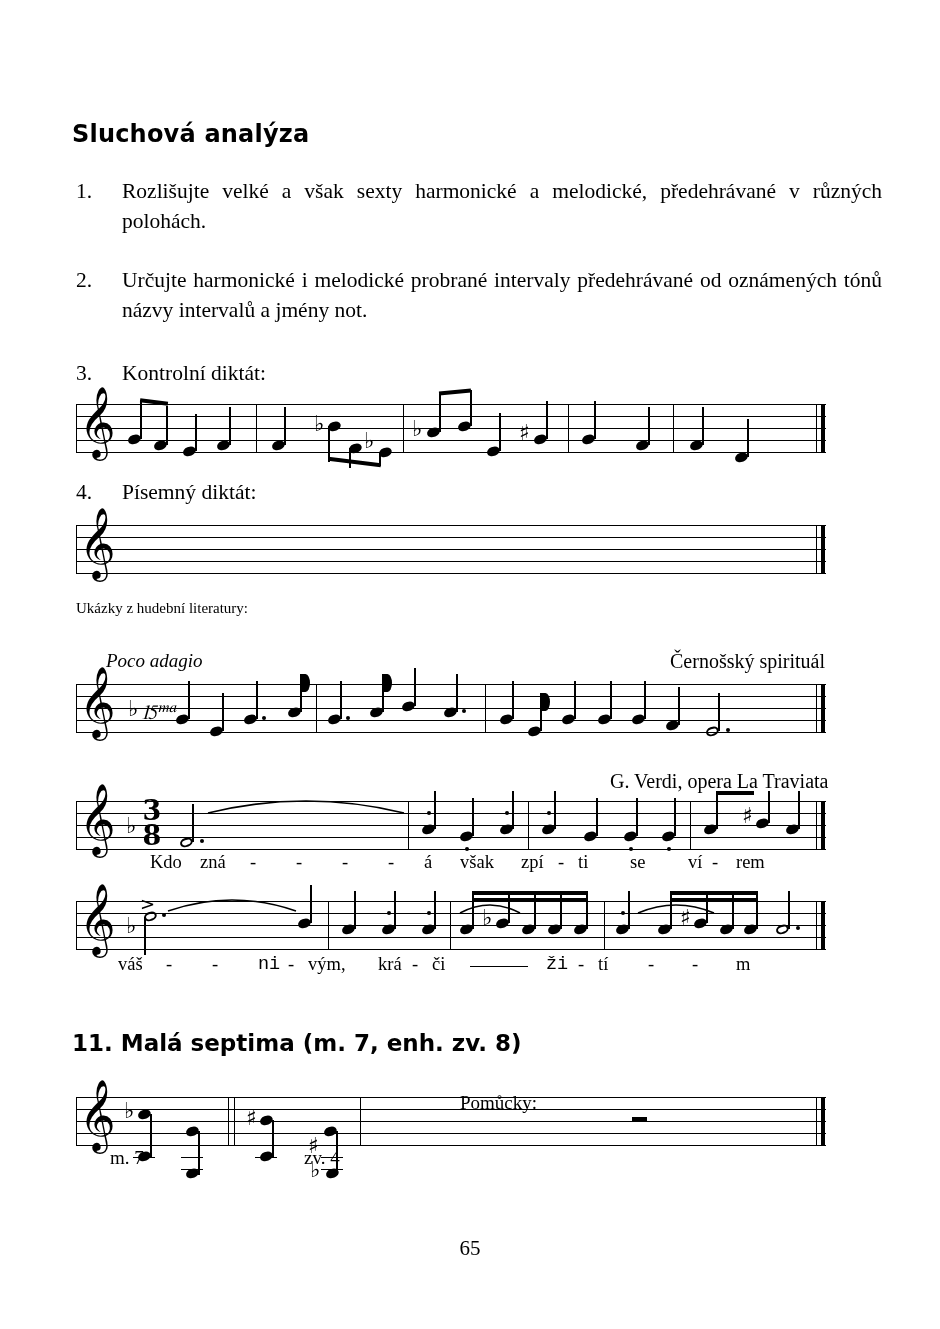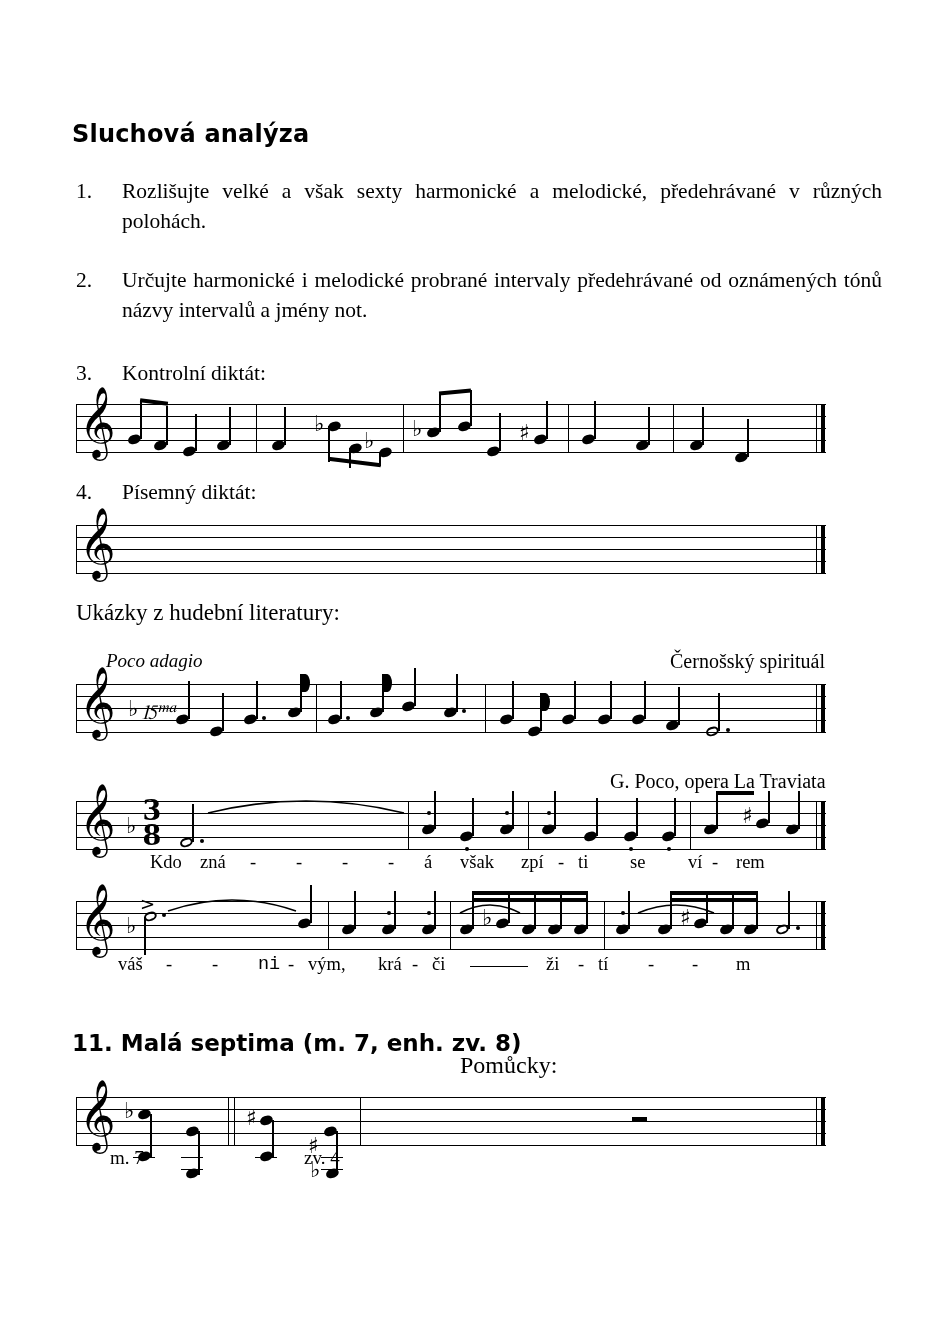--- a/index.html
+++ b/index.html
@@ -43,21 +43,21 @@
     text-align: left;
   }
   .ex .body {
     margin-left: 46px;
     display: block;
     width: 760px;
     text-align: justify;
   }
   .plain {
     position: absolute;
-    font-size: 23px;
+    font-size: 15px;
   }
   .h2-title {
     position: absolute;
     left: 72px;
     font-family: "DejaVu Sans", sans-serif;
     font-weight: bold;
     font-size: 23px;
   }
   .pageno {
     position: absolute;
@@ -352,21 +352,21 @@
     <div class="notehead" style="left:590px; top:37px;"></div>
     <div class="stem" style="left:602px; top:3px; height:38px;"></div>
     <div class="notehead open" style="left:630px; top:43px;"></div>
     <div class="stem" style="left:642px; top:9px; height:38px;"></div>
     <div class="dot" style="left:650px; top:44px;"></div>
 
     <div class="barline" style="left:740px; top:0px; height:49px;"></div>
     <div class="barline thick" style="left:745px; top:0px; height:49px;"></div>
   </div>
 
-  <div class="attrib" style="left:610px; top:770px;">G. Poco, opera La Traviata</div>
+  <div class="attrib" style="left:610px; top:770px;">G. Verdi, opera La Traviata</div>
 
   <div class="system" style="left:76px; top:801px; width:750px; height:60px;">
     <div class="staff" style="width:750px; height:50px;">
       <div class="ln" style="top:0px;"></div>
       <div class="ln" style="top:12px;"></div>
       <div class="ln" style="top:24px;"></div>
       <div class="ln" style="top:36px;"></div>
       <div class="ln" style="top:48px;"></div>
     </div>
     <div class="barline" style="left:0px; top:0px; height:49px;"></div>
@@ -517,30 +517,30 @@
   <div class="lyric" style="left:118px; top:954px;">váš</div>
   <div class="lyric" style="left:166px; top:954px;">-</div>
   <div class="lyric" style="left:212px; top:954px;">-</div>
   <div class="lyric" style="left:258px; top:954px;font-family:Liberation Mono, monospace;">ni</div>
   <div class="lyric" style="left:288px; top:954px;">-</div>
   <div class="lyric" style="left:308px; top:954px;">vým,</div>
   <div class="lyric" style="left:378px; top:954px;">krá</div>
   <div class="lyric" style="left:412px; top:954px;">-</div>
   <div class="lyric" style="left:432px; top:954px;">či</div>
   <div class="lyr-line" style="left:470px; top:966px; width:58px;"></div>
-  <div class="lyric" style="left:546px; top:954px;">ži</div>
+  <div class="lyric" style="left:546px; top:954px;font-family:Liberation Mono, monospace;">ži</div>
   <div class="lyric" style="left:578px; top:954px;">-</div>
   <div class="lyric" style="left:598px; top:954px;">tí</div>
   <div class="lyric" style="left:648px; top:954px;">-</div>
   <div class="lyric" style="left:692px; top:954px;">-</div>
   <div class="lyric" style="left:736px; top:954px;">m</div>
 
   <div class="h2-title" style="top:1030px;">11. Malá septima (m. 7, enh. zv. 8)</div>
 
-  <div class="plain" style="left:460px; top:1052px; font-size:24px;">Pomůcky:</div>
+  <div class="plain" style="left:460px; top:1092px; font-size:19px;">Pomůcky:</div>
 
   <div class="system" style="left:76px; top:1097px; width:750px; height:60px;">
     <div class="staff" style="width:750px; height:50px;">
       <div class="ln" style="top:0px;"></div>
       <div class="ln" style="top:12px;"></div>
       <div class="ln" style="top:24px;"></div>
       <div class="ln" style="top:36px;"></div>
       <div class="ln" style="top:48px;"></div>
     </div>
     <div class="barline" style="left:0px; top:0px; height:49px;"></div>
@@ -579,14 +579,15 @@
 
     <div class="rest-half" style="left:556px; top:20px;"></div>
 
     <div class="barline" style="left:740px; top:0px; height:49px;"></div>
     <div class="barline thick" style="left:745px; top:0px; height:49px;"></div>
   </div>
 
   <div class="label-sm" style="left:110px; top:1147px;">m. 7</div>
   <div class="label-sm" style="left:304px; top:1147px;">zv. 4</div>
 
+  <div class="pageno" style="top:1236px;">65</div>
 
 </div>
 
 </body></html>

